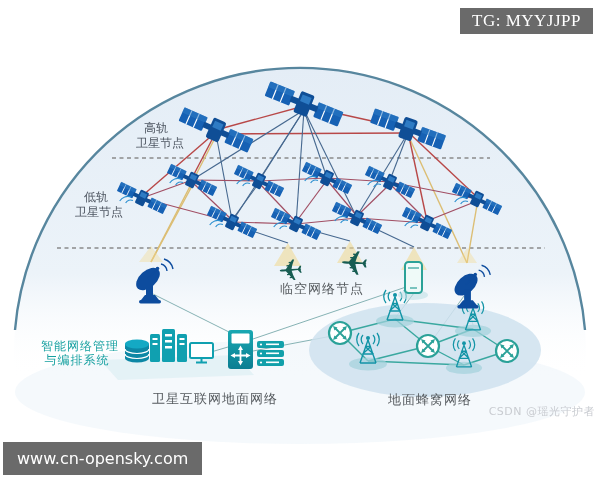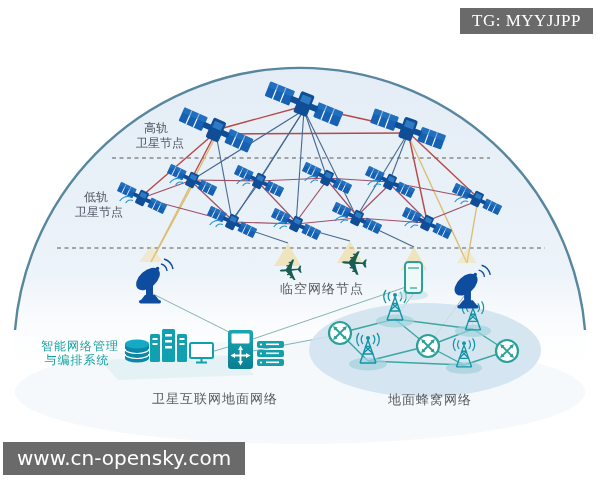--- a/index.html
+++ b/index.html
@@ -2,21 +2,21 @@
 <html><head>
 <meta charset="utf-8">
 <style>
   html,body{margin:0;padding:0;background:#fff;}
   .stage{position:relative;width:600px;height:480px;background:#ffffff;overflow:hidden;
          font-family:"DejaVu Sans","Liberation Sans",sans-serif;}
   .stage svg{position:absolute;left:0;top:0;}
   .tg-badge{position:absolute;top:8px;right:7px;background:#6a6a6a;color:#fff;
             font-size:17px;line-height:26px;padding:0 12px;letter-spacing:.5px;font-family:Liberation Serif, serif;}
   .site-badge{position:absolute;bottom:5px;left:3px;background:#6a6a6a;color:#fff;
-            font-size:20px;line-height:33px;padding:0 14px;}
+            font-size:16px;line-height:33px;padding:0 14px;}
   .watermark{position:absolute;top:404px;right:5px;color:#c9ccd1;font-size:11px;letter-spacing:.5px;}
   text.lbl{fill:#4d5560;font-size:12px;text-anchor:middle;}
   text.lbl-b{fill:#555a5e;font-size:13px;text-anchor:middle;letter-spacing:1px;}
   text.lbl-t{fill:#16a0a0;font-size:12px;text-anchor:middle;letter-spacing:1px;}
 </style>
 </head>
 <body>
 
 <div class="stage">
 
@@ -301,14 +301,15 @@
     <text class="lbl-b" x="430" y="404">地面蜂窝网络</text>
   </g>
 </svg>
 
 <div class="tg-badge">
   <span>TG: MYYJJPP</span>
 </div>
 <div class="site-badge">
   <span>www.cn-opensky.com</span>
 </div>
+<div class="watermark">CSDN @瑶光守护者</div>
 
 </div>
 
 </body></html>

